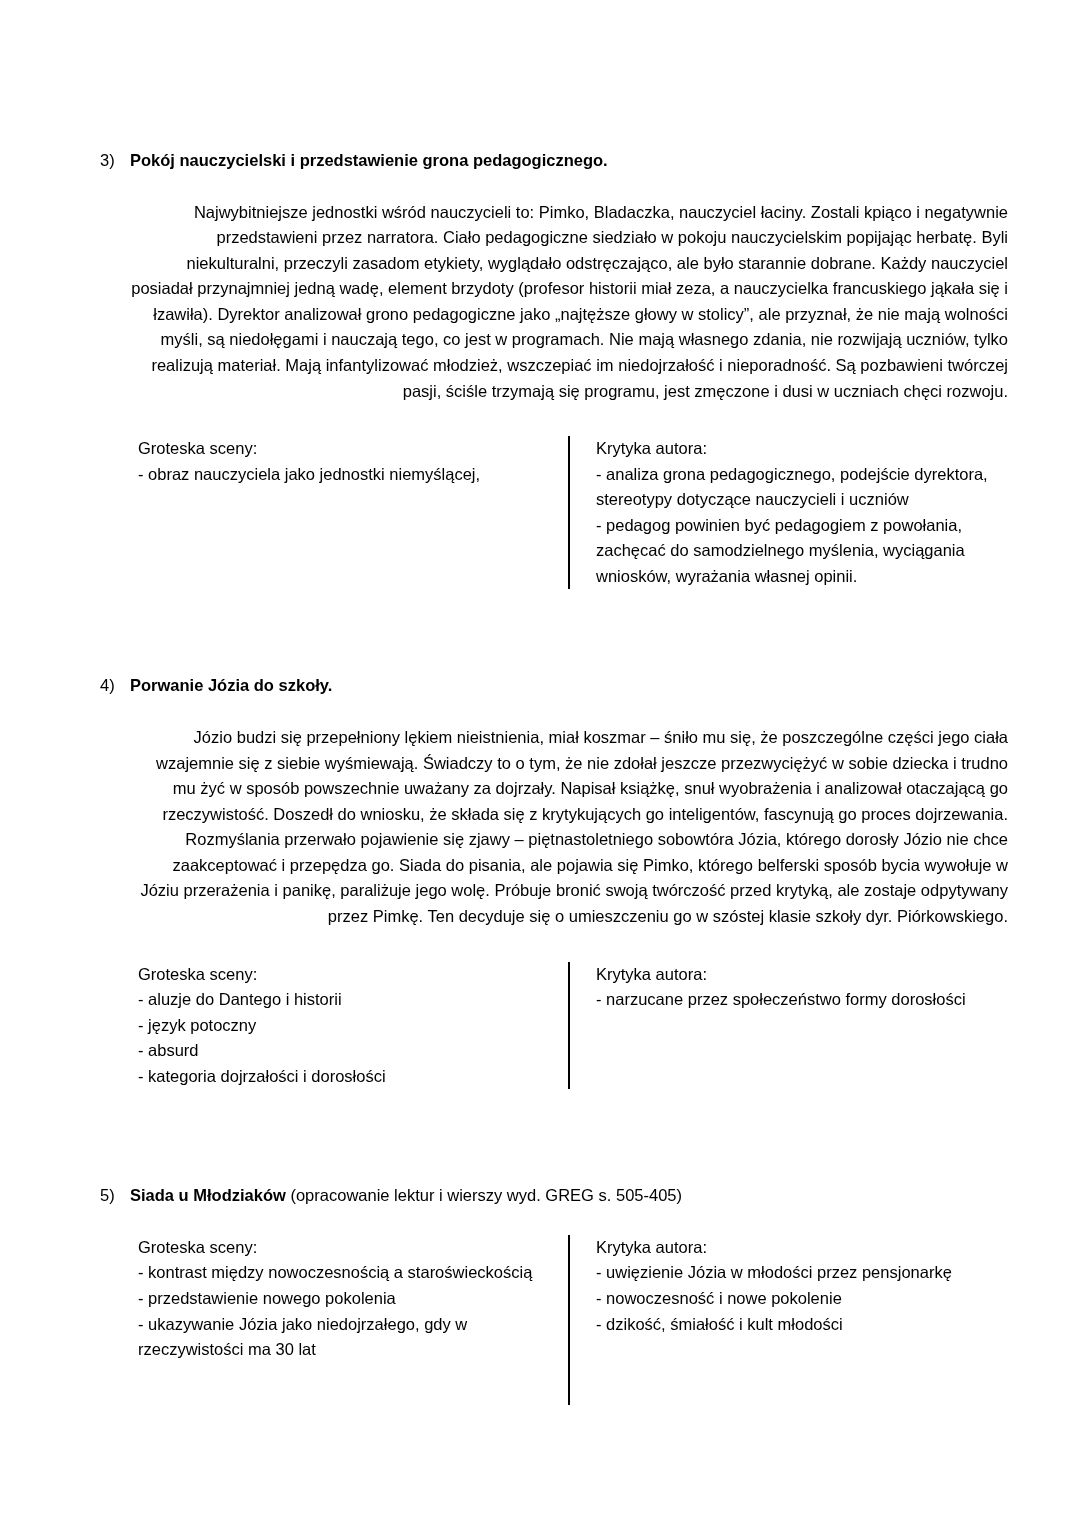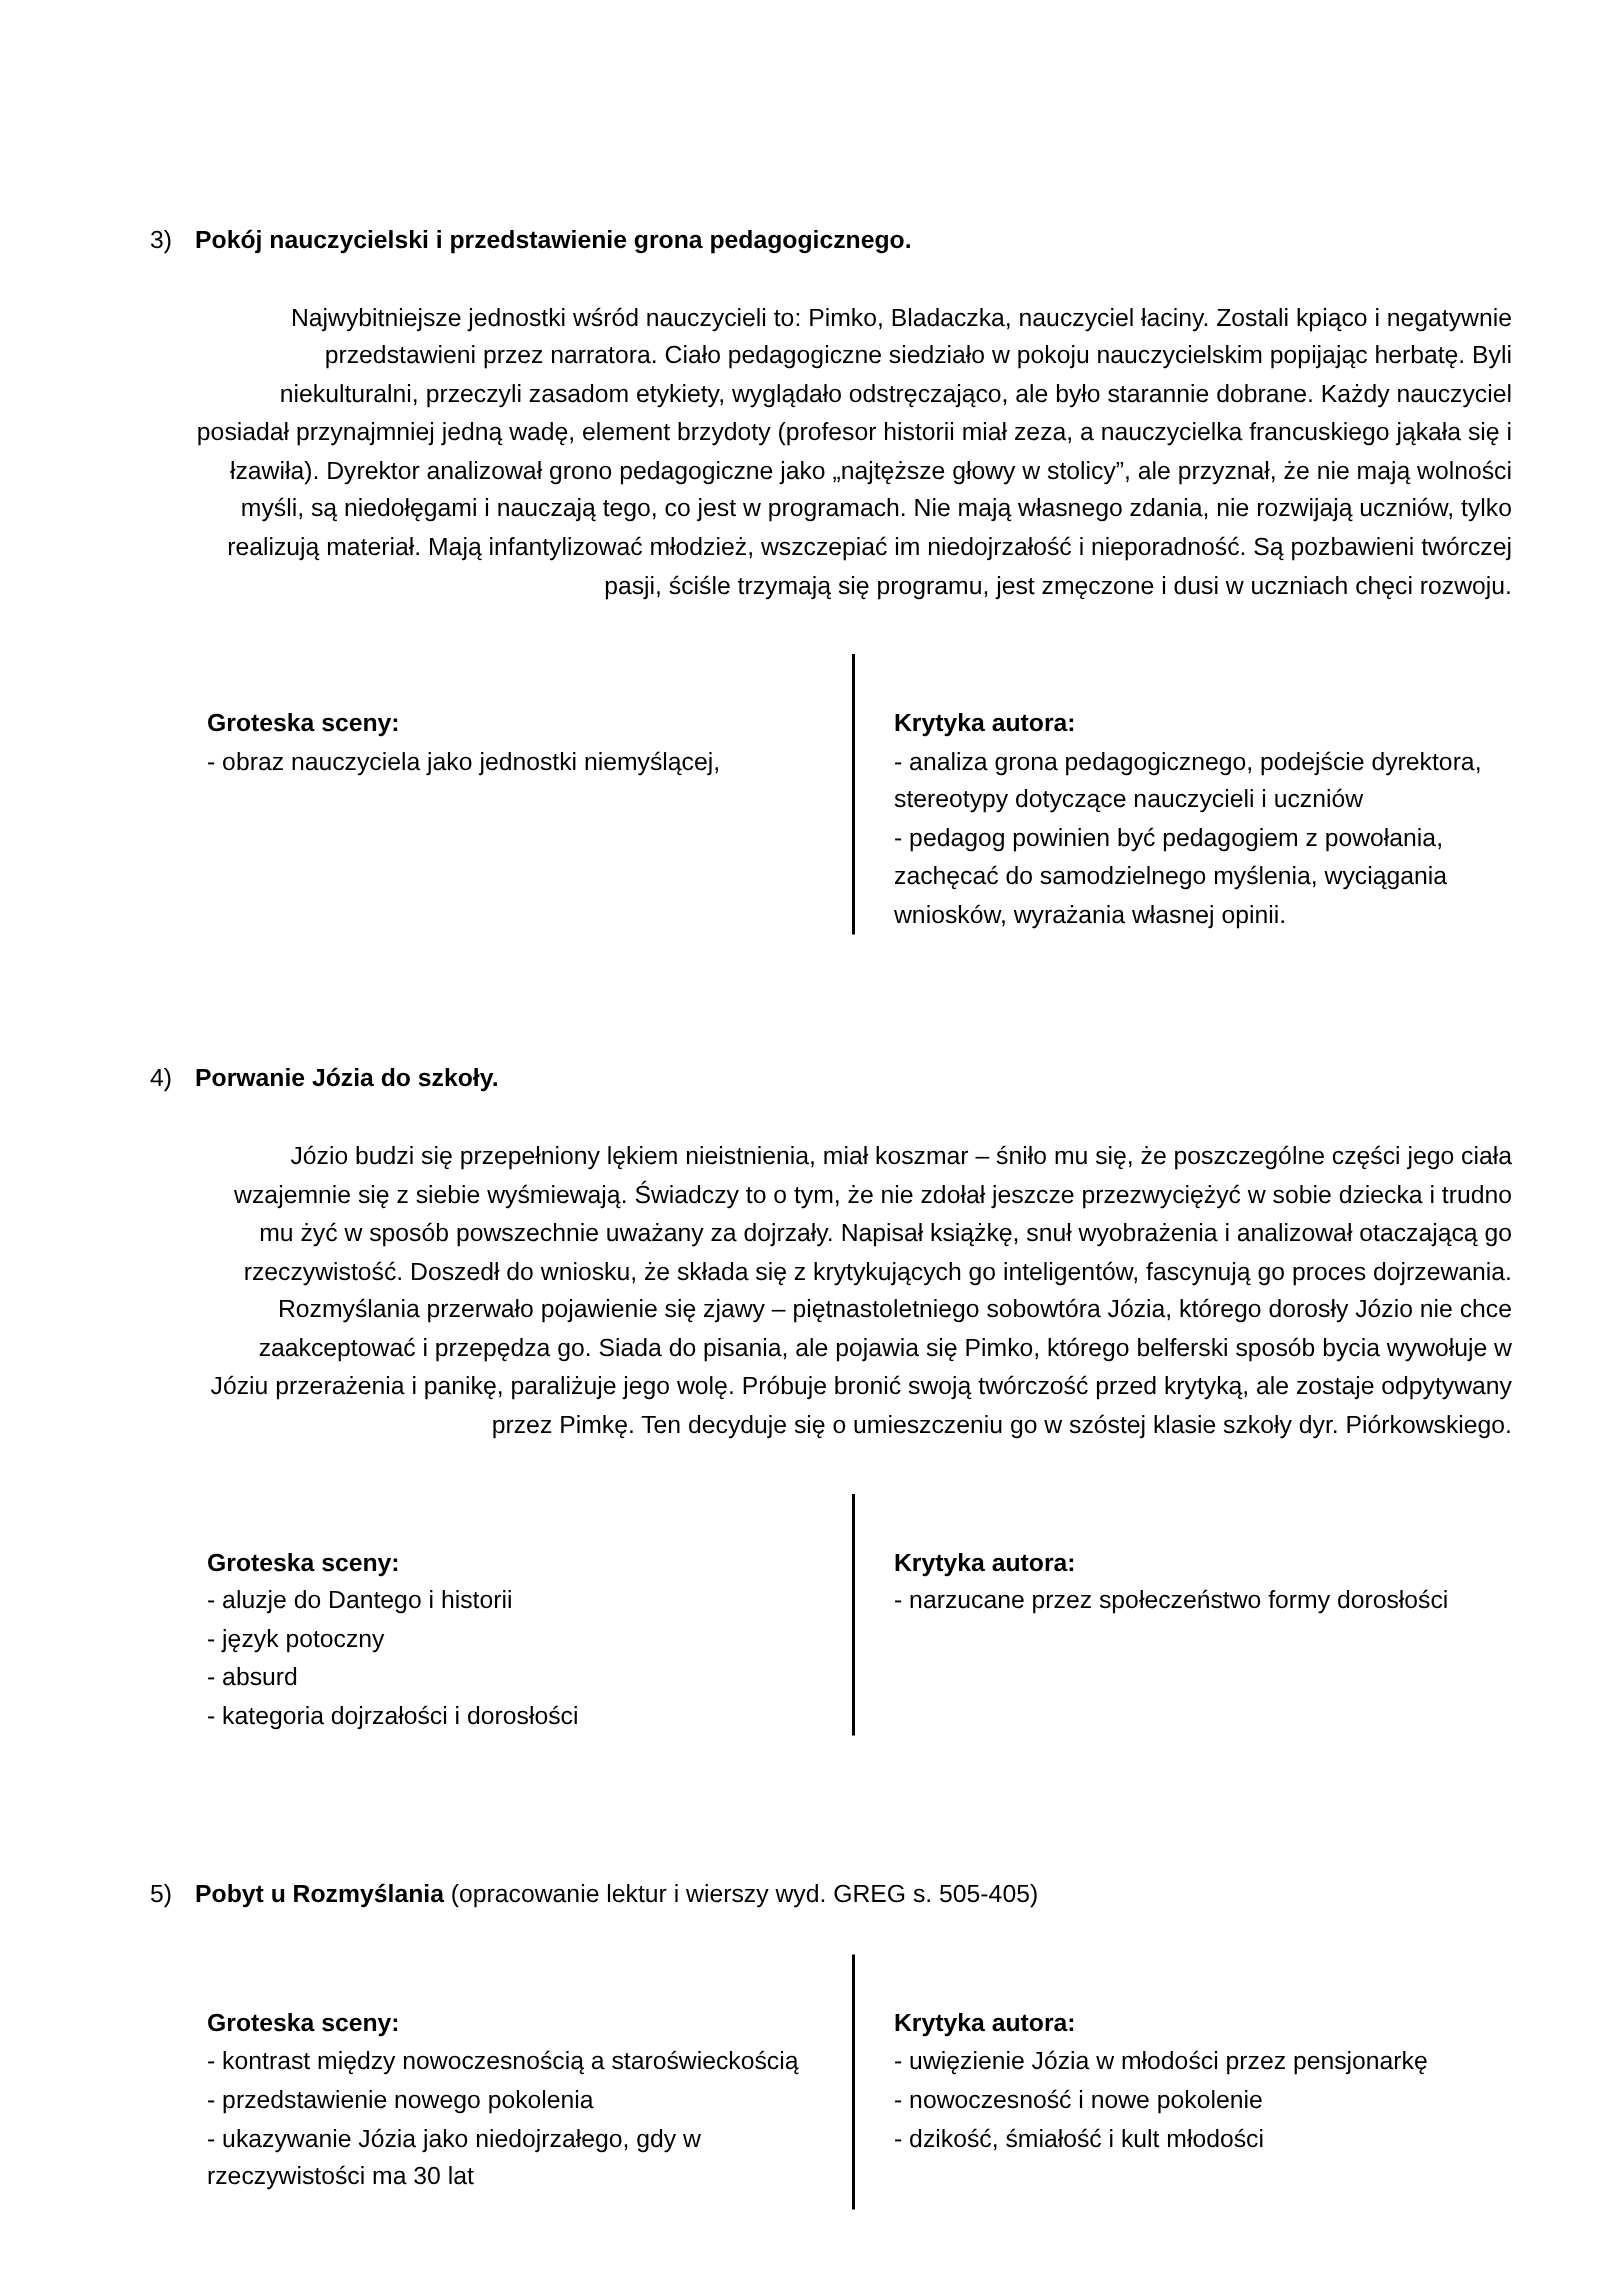--- a/index.html
+++ b/index.html
@@ -50,21 +50,21 @@
     width: 2px;
     background: #000000;
     flex: 0 0 2px;
   }
   .tbl .col-right {
     flex: 1;
     box-sizing: border-box;
     padding-left: 26px;
     max-width: 424px;
   }
-  .col-head { font-weight: bold; margin-top: 34px; }
+  .col-head { font-weight: normal; }
   .sec-4 { margin-top: 0; }
   .sec-5 { margin-top: 94px; }
   .sec-5 .tbl { margin-top: 26px; }
   .sec-5 .divider { min-height: 170px; }
   .sec-4 .tbl { margin-bottom: 0; }
 </style>
 </head>
 <body>
 
 <div class="page">
@@ -107,21 +107,21 @@
       <div class="col-right">
         <div class="col-head">Krytyka autora:</div>
         <div class="item">- narzucane przez społeczeństwo formy dorosłości</div>
       </div>
     </div>
   </section>
 
   <section class="section sec-5">
     <div class="sec-head">
       <span class="sec-num">5)</span>
-      <span><span class="sec-title">Pobyt u Rozmyślania</span><span class="sec-title-note"> (opracowanie lektur i wierszy wyd. GREG s. 505-405)</span></span>
+      <span><span class="sec-title">Siada u Młodziaków</span><span class="sec-title-note"> (opracowanie lektur i wierszy wyd. GREG s. 505-405)</span></span>
     </div>
     <div class="tbl">
       <div class="col-left">
         <div class="col-head">Groteska sceny:</div>
         <div class="item">- kontrast między nowoczesnością a staroświeckością</div>
         <div class="item">- przedstawienie nowego pokolenia</div>
         <div class="item">- ukazywanie Józia jako niedojrzałego, gdy w rzeczywistości ma 30 lat</div>
       </div>
       <div class="divider"></div>
       <div class="col-right">

